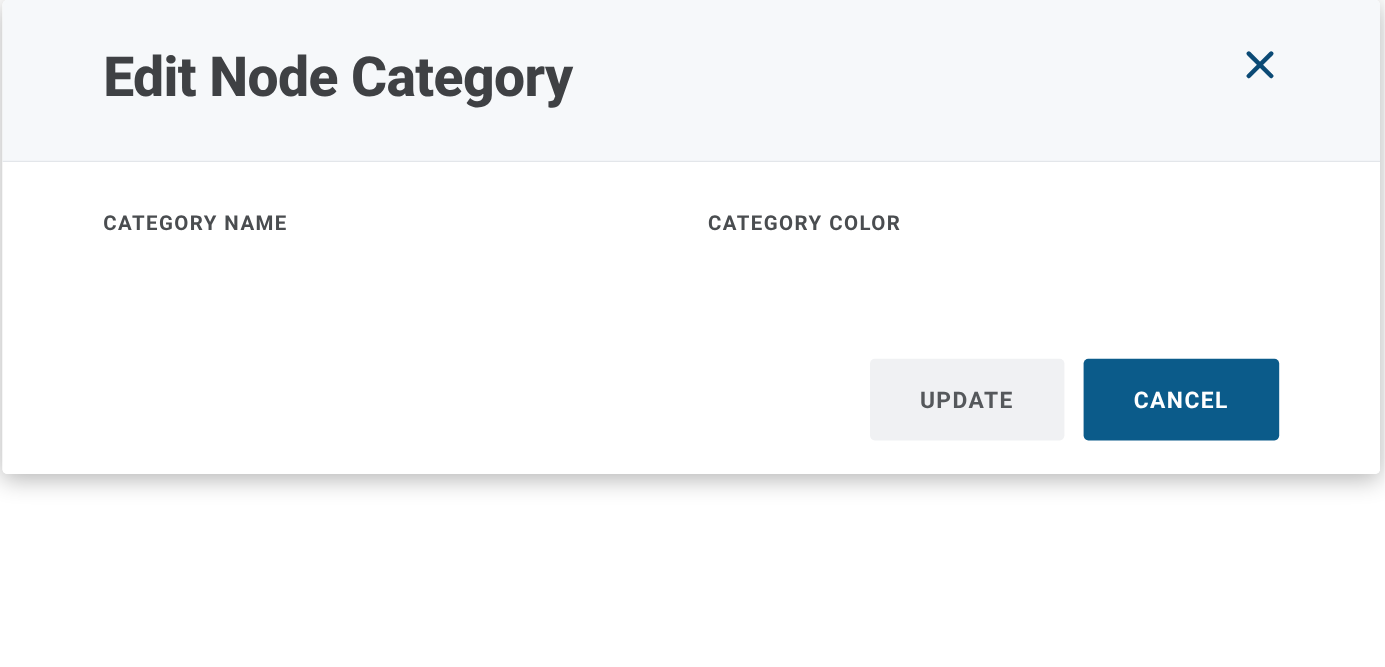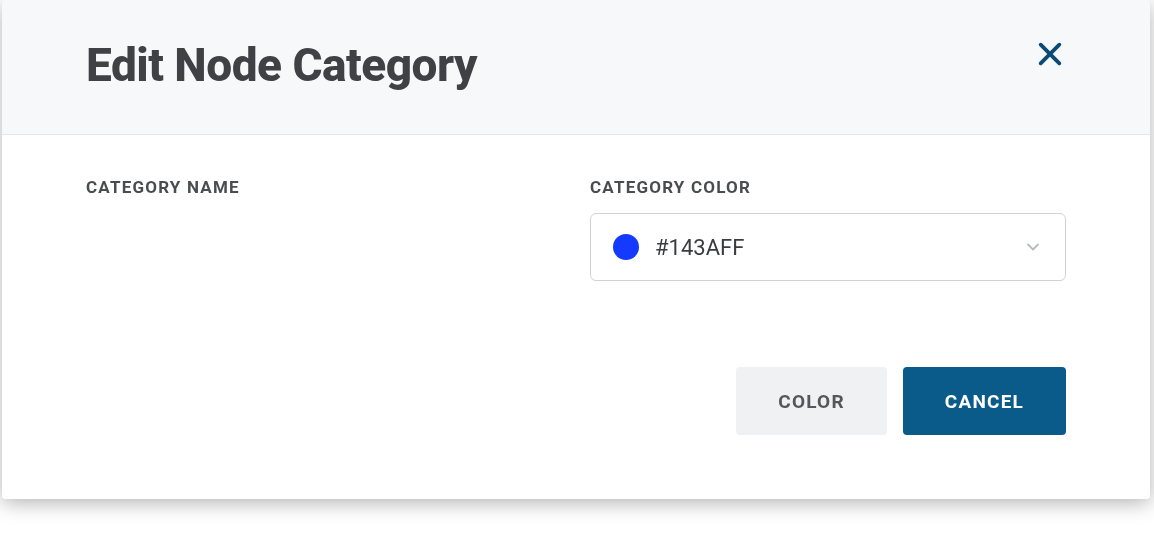--- a/index.html
+++ b/index.html
@@ -43,21 +43,21 @@
       height: 32px;
       display: flex;
       align-items: center;
       justify-content: center;
     }
     .close-btn svg {
       width: 28px;
       height: 28px;
     }
     .modal-body {
-      padding: 42px 84px 64px 84px;
+      padding: 42px 84px 28px 84px;
       background: #fff;
     }
     .form-row {
       display: flex;
       gap: 28px;
     }
     .form-group {
       flex: 1;
       display: flex;
       flex-direction: column;
@@ -149,27 +149,20 @@
       </svg>
     </div>
   </div>
   <div class="modal-body">
     <div class="form-row">
       <div class="form-group">
         <label class="form-label">CATEGORY NAME</label>
       </div>
       <div class="form-group">
         <label class="form-label">CATEGORY COLOR</label>
-        <div class="select-input">
-          <span class="color-swatch" style="background:#143AFF"></span>
-          <span class="select-value">#143AFF</span>
-          <svg class="chevron" viewBox="0 0 24 24" fill="none" stroke="#b7bbc0" stroke-width="2.2" stroke-linecap="round" stroke-linejoin="round">
-            <polyline points="6 9 12 15 18 9"></polyline>
-          </svg>
-        </div>
       </div>
     </div>
     <div class="modal-footer">
-      <button class="btn btn-cancel">COLOR</button>
+      <button class="btn btn-cancel">UPDATE</button>
       <button class="btn btn-update">CANCEL</button>
     </div>
   </div>
 </div>
 
 </body></html>

